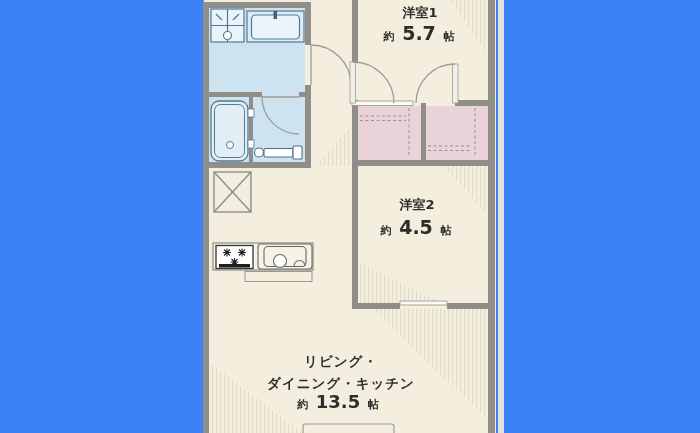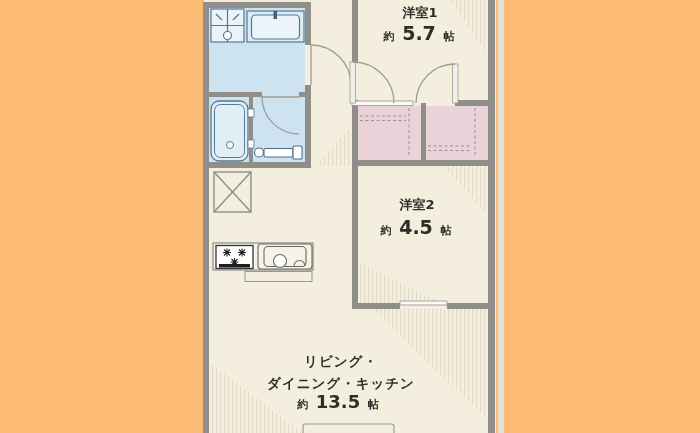--- a/index.html
+++ b/index.html
@@ -1,16 +1,16 @@
 <!DOCTYPE html>
 <html><head>
 <meta charset="utf-8">
 <style>
   html,body{margin:0;padding:0;background:#fff;}
-  .screen{position:relative;width:700px;height:433px;background:#fdba74;overflow:hidden;
+  .screen{position:relative;width:700px;height:433px;background:#3b82f6;overflow:hidden;
           font-family:"DejaVu Sans","Liberation Sans",sans-serif;}
   svg{position:absolute;left:0;top:0;}
   text{font-family:"DejaVu Sans","Liberation Sans",sans-serif;fill:#2e2d2b;}
 </style>
 </head>
 <body>
 
 <div class="screen">
 <svg width="700" height="433" viewBox="0 0 700 433">
   <defs>

